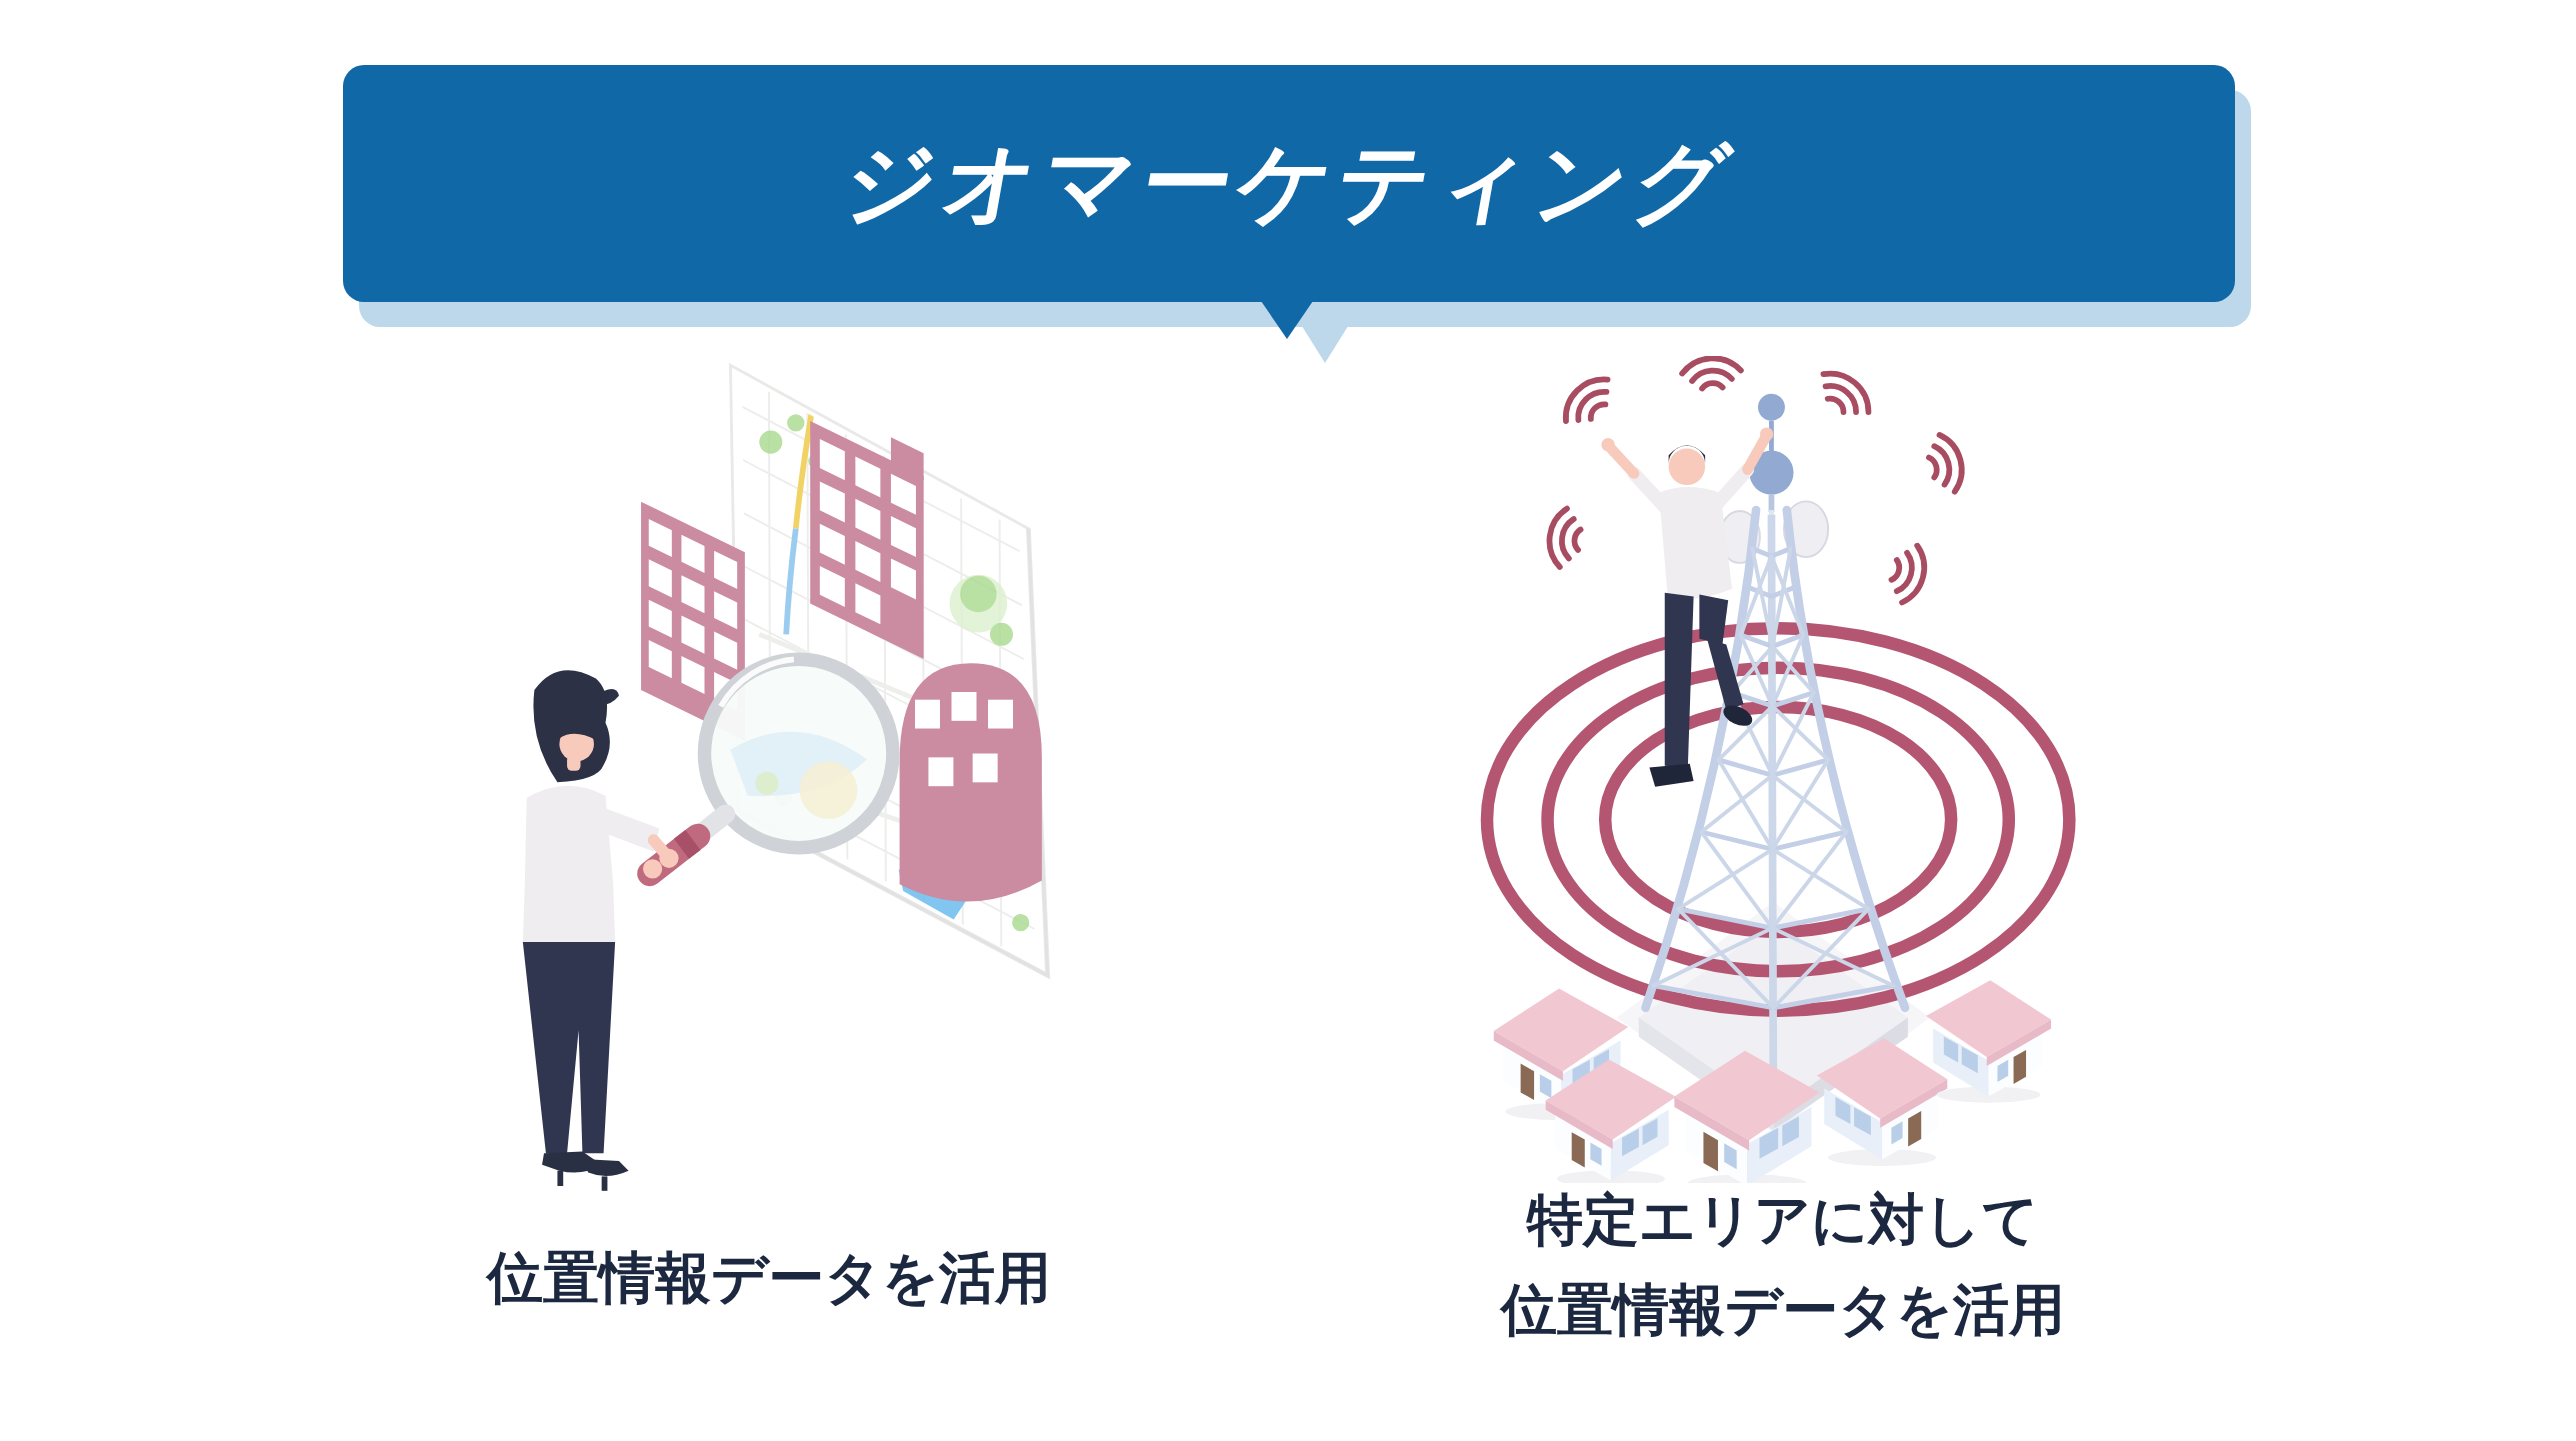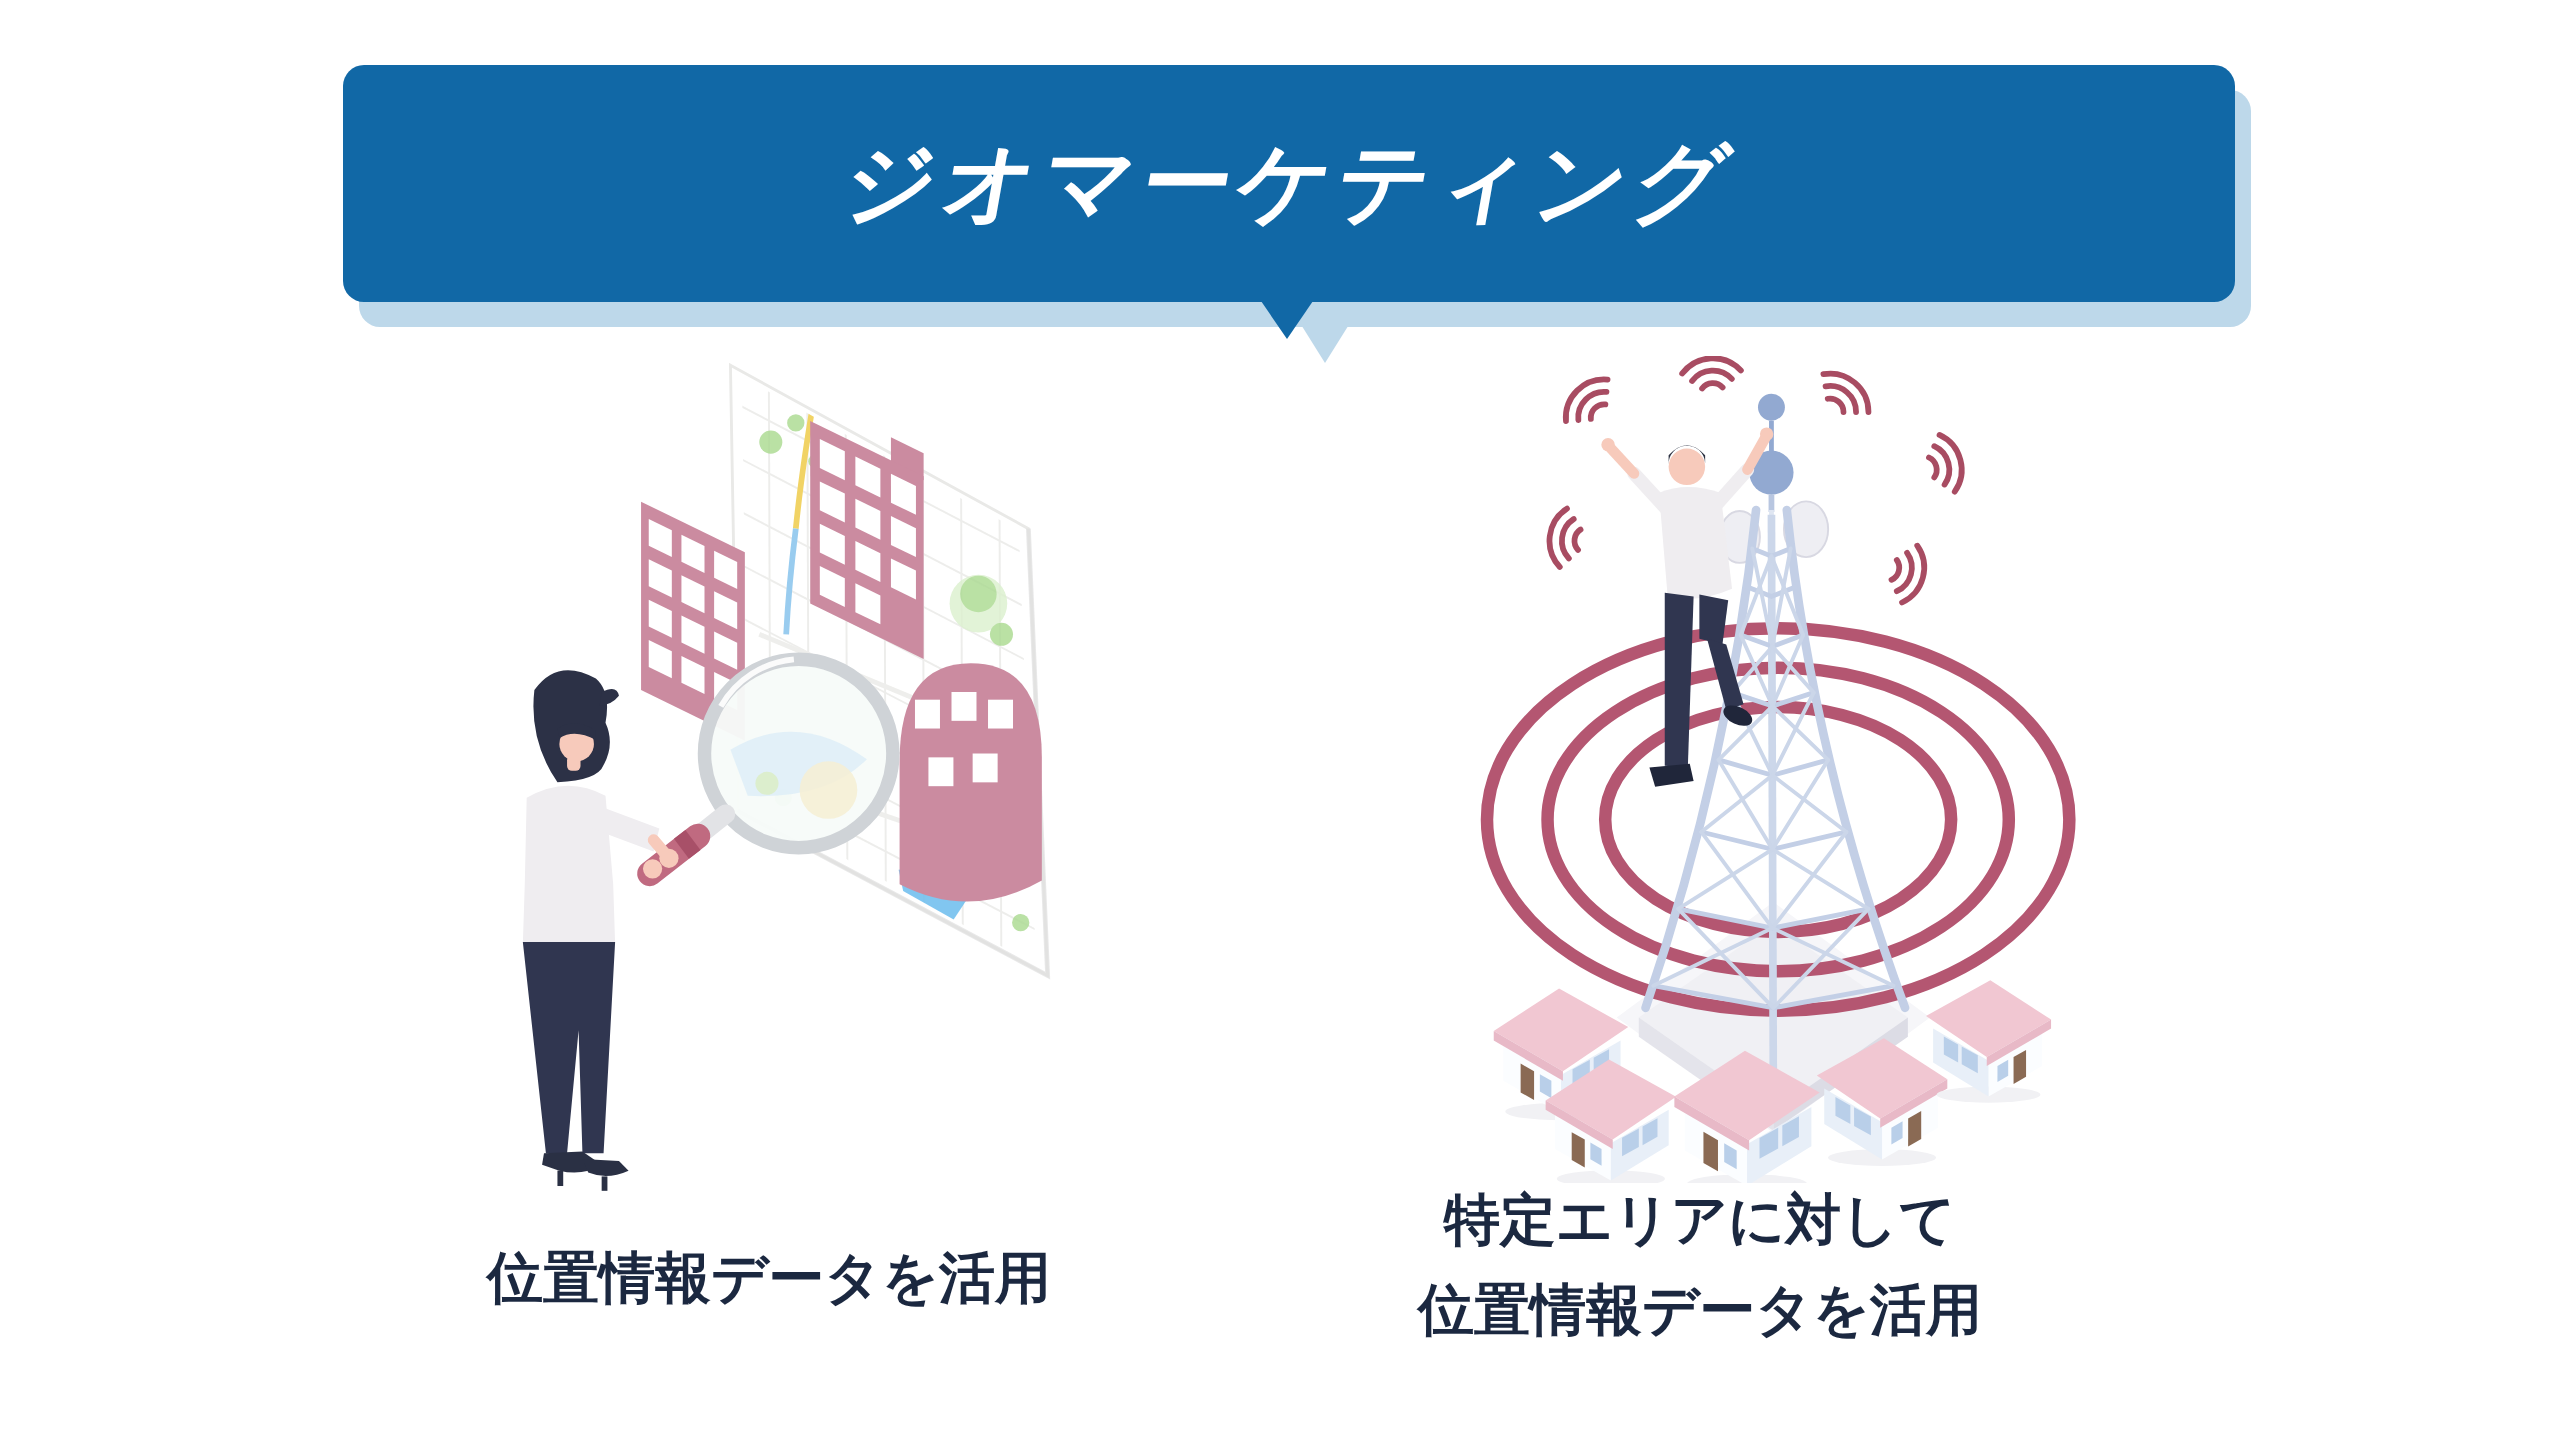--- a/index.html
+++ b/index.html
@@ -36,21 +36,21 @@
     transform:skewX(-10deg);white-space:nowrap;
   }
 
   
   .caption{
     color:var(--caption_text,#1b2840);
     font-weight:700;font-size:56px;line-height:1.6;
     text-align:center;white-space:nowrap;z-index:3;
   }
   .caption-left{left:423px;top:1233px;width:692px;}
-  .caption-right{left:1330px;top:1175px;width:740px;}
+  .caption-right{left:1413px;top:1175px;width:740px;}
 
   
   .fig-left{left:413px;top:346px;width:731px;height:865px;margin:0;z-index:2;}
   .fig-right{left:1413px;top:356px;width:788px;height:827px;margin:0;z-index:2;}
   figure svg{display:block;width:100%;height:100%;}
 
   
   .c-pink{fill:var(--pink_building,#cb8ba0);}
   .c-win{fill:#ffffff;}
   .c-green{fill:var(--map_green,#a5d789);}

